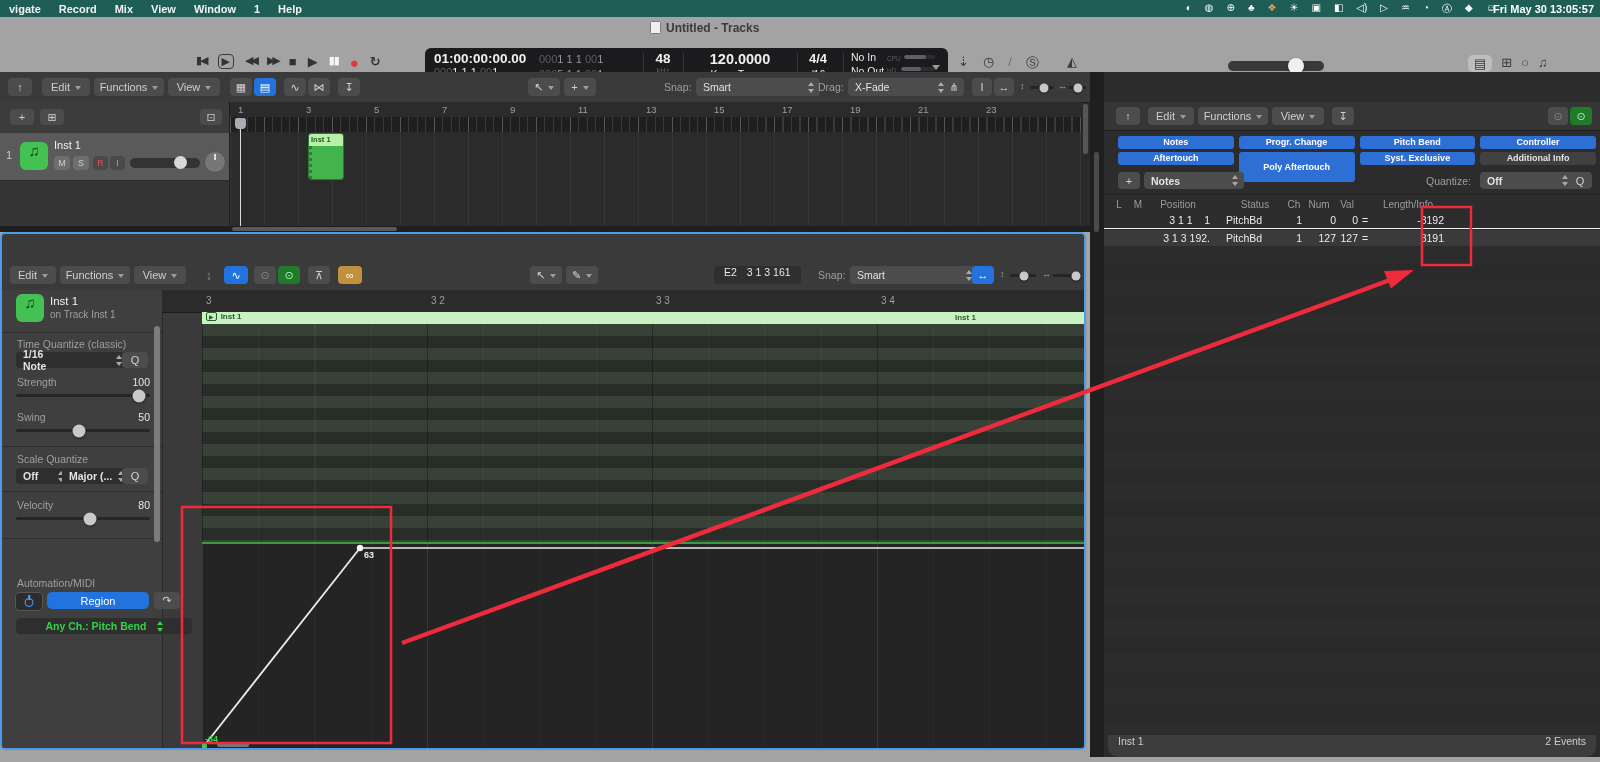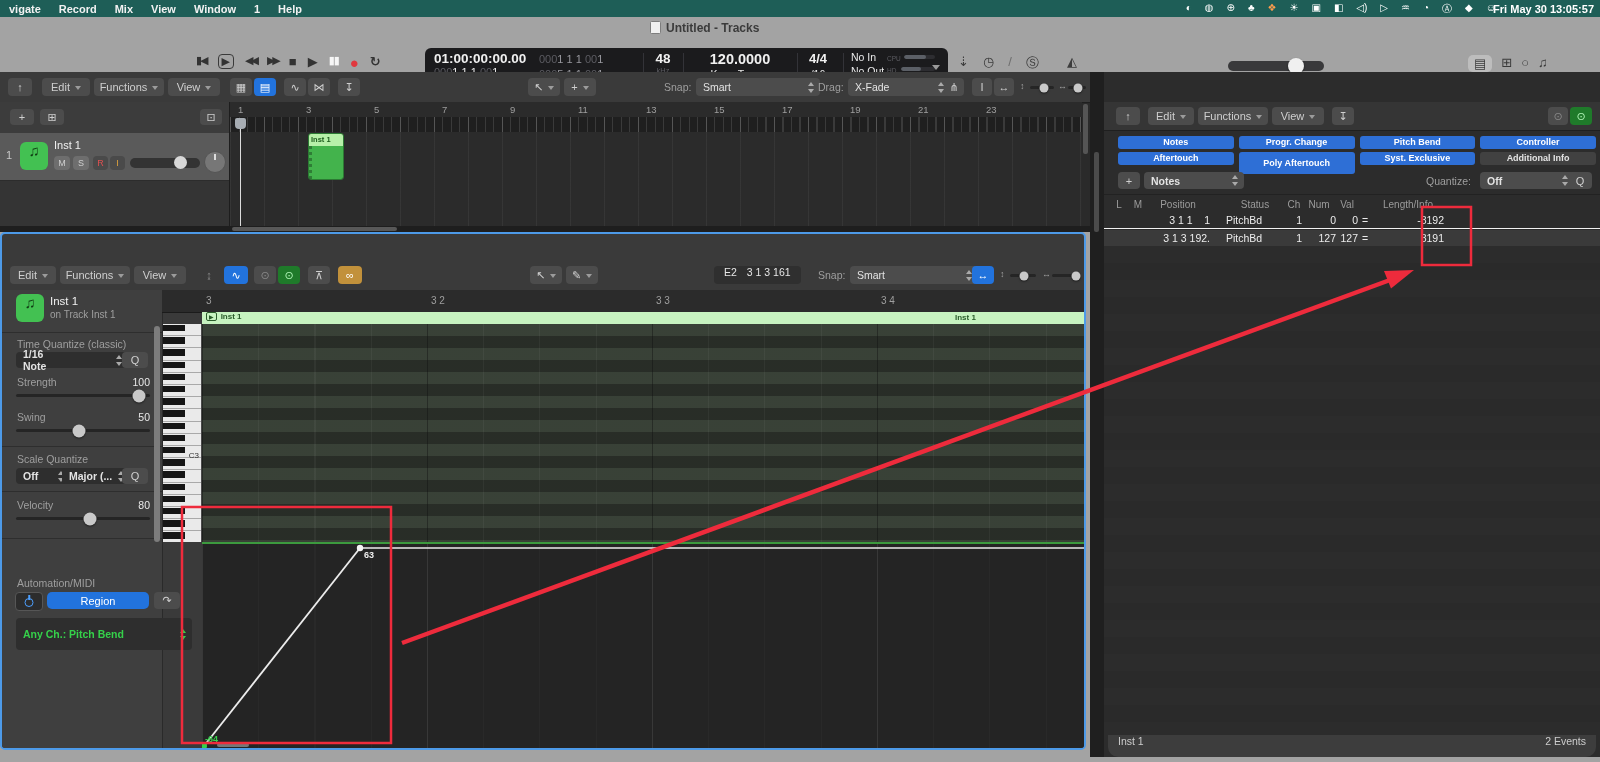--- a/index.html
+++ b/index.html
@@ -430,30 +430,27 @@
         </div>
       <div style="position:absolute;left:0;top:248px;width:160px;border-top:1px solid #2e2e2e;"></div>
       <span class="abs lbl" style="left:15px;top:287px;">Automation/MIDI</span>
       <div class="abs power" style="left:13px;top:302px;"></div>
       <div class="abs tbtn blue" style="left:45px;top:302px;width:102px;height:17px;border-radius:5px;">
           <span>Region</span>
         </div>
       <div class="abs tbtn" style="left:152px;top:302px;width:26px;height:17px;">
           <span>↷</span>
         </div>
-      <div class="abs dd dark" style="left:14px;top:328px;width:164px;height:32px;justify-content:space-between;gap:6px;">
+      <div class="abs dd dark" style="left:14px;top:328px;width:164px;height:16px;justify-content:center;gap:6px;">
         <span style="color:#35d14a;font-weight:bold;">Any Ch.: Pitch Bend</span>
           <span class="ud g"></span>
       </div>
     </div>
 
     <div class="abs" style="left:152px;top:92px;width:6px;height:216px;border-radius:3px;background:#7c7c7c;"></div>
-    <div class="abs keys" style="left:161px;top:90px;width:38px;height:218px;">
-      <span class="abs" style="right:2px;top:127px;color:#333;font-size:8px;z-index:3;">C3</span>
-    </div>
 
     <div class="abs" style="left:160px;top:56px;width:922px;height:22px;background:#2b2b2b;border-bottom:1px solid #1b1b1b;">
       <span class="abs lbl" style="left:44px;top:5px;font-size:10px;">3</span>
       <span class="abs lbl" style="left:269px;top:5px;font-size:10px;">3 2</span>
       <span class="abs lbl" style="left:494px;top:5px;font-size:10px;">3 3</span>
       <span class="abs lbl" style="left:719px;top:5px;font-size:10px;text-align:right;">3 4</span>
     </div>
 
     <div class="abs f" style="left:200px;top:78px;width:882px;height:12px;background:#c7f3c0;border-bottom:1px solid #7fbf7a;color:#2a5c2a;font-size:8px;">
       <span style="margin-left:4px;border:1px solid #2a5c2a;border-radius:2px;font-size:6px;padding:0 2px;">▶</span>
@@ -508,21 +505,21 @@
           <span>⊙</span>
         </div>
     </div>
 
     <div class="abs" style="left:14px;top:64px;width:478px;display:grid;grid-template-columns:repeat(4,1fr);gap:3.5px 5px;">
       <div class="fbtn" style="height:12.5px;">Notes</div>
       <div class="fbtn" style="height:12.5px;">Progr. Change</div>
       <div class="fbtn" style="height:12.5px;">Pitch Bend</div>
       <div class="fbtn" style="height:12.5px;">Controller</div>
       <div class="fbtn" style="height:12.5px;">Aftertouch</div>
-      <div class="fbtn" style="height:22px;">Poly Aftertouch</div>
+      <div class="fbtn" style="height:30px;">Poly Aftertouch</div>
       <div class="fbtn" style="height:12.5px;">Syst. Exclusive</div>
       <div class="fbtn off" style="height:12.5px;">Additional Info</div>
     </div>
 
     <div class="abs" style="left:0;top:96px;width:496px;height:26px;border-bottom:1px solid #222;">
       <div class="abs tbtn" style="left:14px;top:4px;width:22px;height:17px;">
           <span>+</span>
         </div>
       <div class="abs dd" style="left:40px;top:4px;width:88px;height:17px;">
           <span style="font-weight:bold;">Notes</span>

